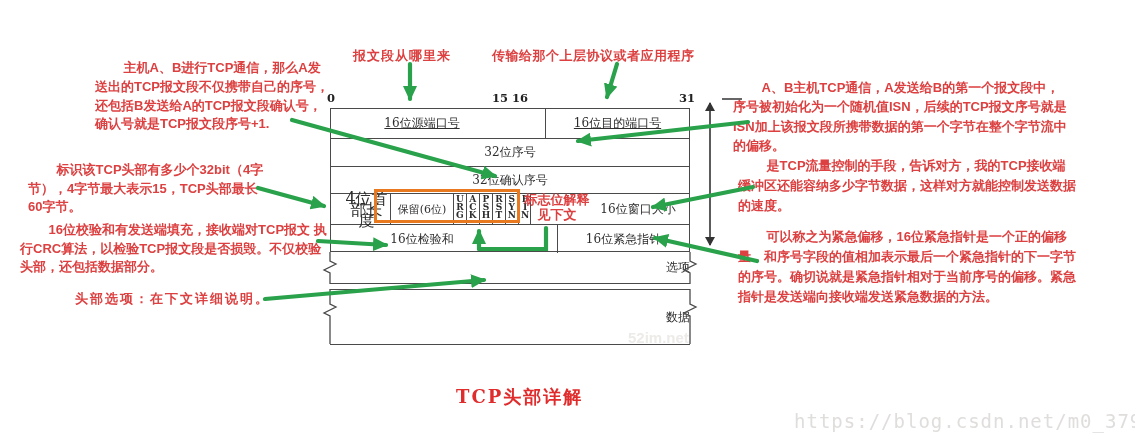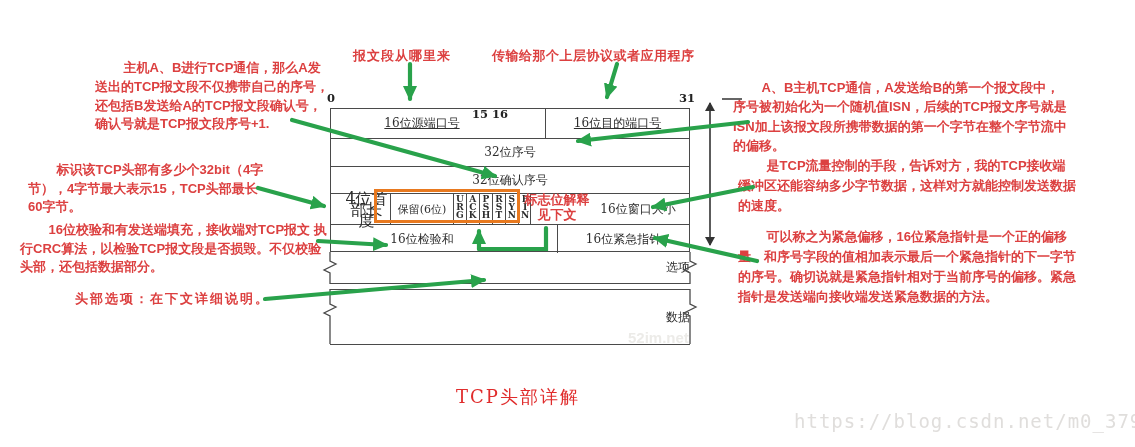--- a/index.html
+++ b/index.html
@@ -27,39 +27,39 @@
       border:3px solid #e8791f;z-index:3;}
   
   .bit{position:absolute;top:91px;font-family:"DejaVu Serif","Liberation Serif",serif;
        font-weight:bold;font-size:11.5px;color:#222;z-index:2;}
   
   .anno{position:absolute;color:#dc4040;font-weight:bold;font-size:13px;z-index:2;}
   .para{line-height:19px;text-indent:2.2em;text-align:left;}
   .flagnote{position:absolute;left:516px;top:192px;width:82px;text-align:center;
             color:#dc4040;font-weight:bold;font-size:13px;line-height:15px;z-index:4;}
   
-  #pageTitle{position:absolute;left:456px;top:385px;font-size:18px;font-weight:normal;
+  #pageTitle{position:absolute;left:456px;top:385px;font-size:18px;font-weight:bold;
              color:#e02c2c;letter-spacing:2px;z-index:2;
              font-family:"DejaVu Serif","Liberation Serif",serif;}
   #wmCsdn{position:absolute;left:794px;top:410px;font-family:"DejaVu Sans Mono","Liberation Mono",monospace;
           font-size:19px;color:#e0dedc;letter-spacing:1px;z-index:0;}
   #wmInner{position:absolute;left:628px;top:329px;font-size:15px;font-weight:bold;
            color:#ecebe8;z-index:0;}
   svg.overlay{position:absolute;left:0;top:0;z-index:5;pointer-events:none;}
 </style>
 </head>
 <body>
 
 <div id="stage">
 
   <div id="wmInner">52im.net</div>
   <div id="wmCsdn">https://blog.csdn.net/m0_37925202</div>
 
   <div class="bit" style="left:327px;">0</div>
-  <div class="bit" style="left:472px;margin-top:16px;">15 16</div>
+  <div class="bit" style="left:492px;">15 16</div>
   <div class="bit" style="left:679px;">31</div>
 
   <div class="tbl">
     <div class="trow" style="height:29px;text-decoration:underline;">
       <div class="tcell" style="width:182px;">16位源端口号</div>
       <div class="tcell bl" style="flex:1;margin-left:32px;">16位目的端口号</div>
     </div>
     <div class="trow" style="height:28px;">
       <div class="tcell" style="flex:1;">32位序号</div>
     </div>

